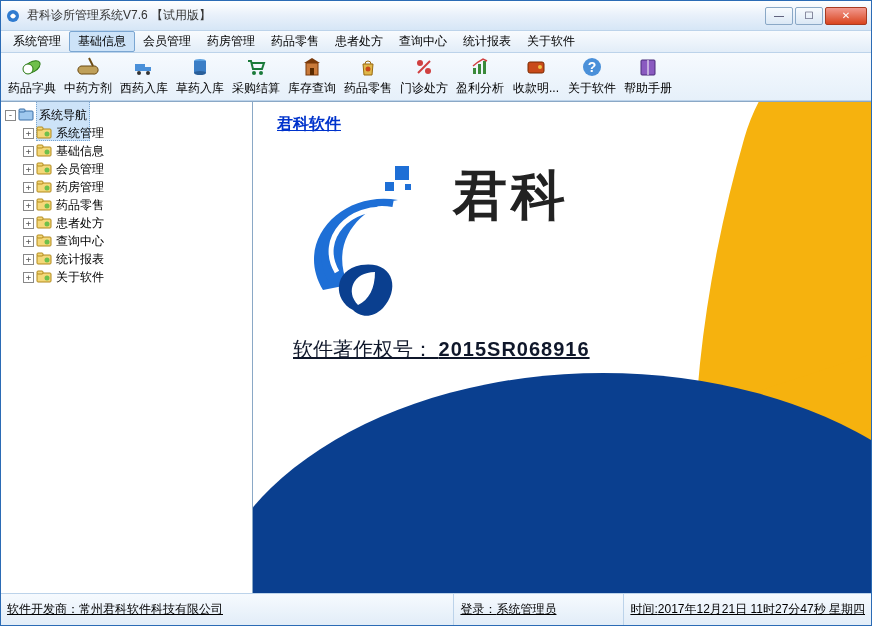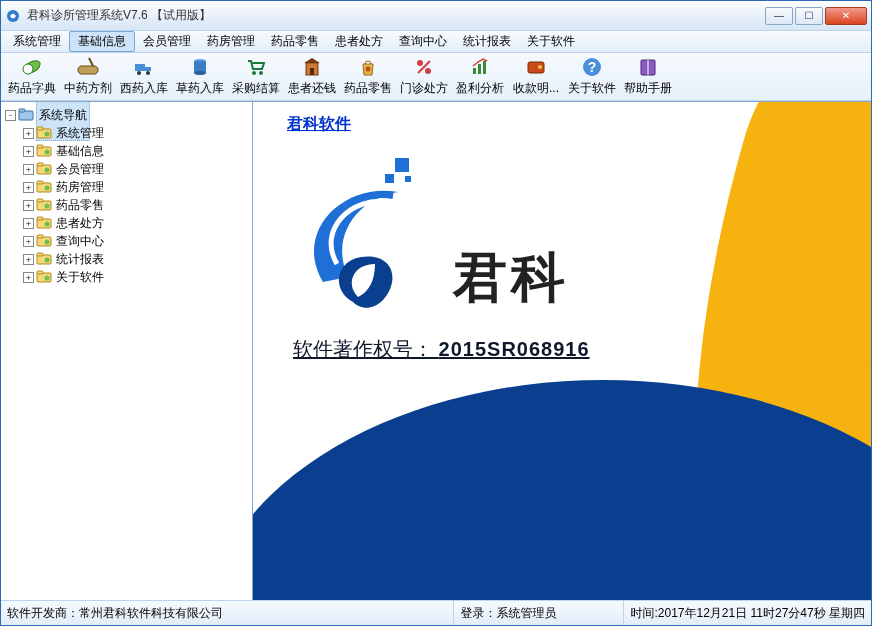--- a/index.html
+++ b/index.html
@@ -29,31 +29,31 @@
 .tree-root, .tree-children { list-style: none; }
 .tree-children { padding-left: 18px; }
 .tree-node { display: flex; align-items: center; gap: 2px; height: 18px; }
 .expander { width: 11px; height: 11px; border: 1px solid #888; font-size: 9px; line-height: 9px; text-align: center; color: #555; background: #fff; font-family: monospace; }
 .node-icon { width: 16px; height: 14px; }
 .node-label { padding: 16px 2px; }
 .node-label.selected { background: #cde3f8; border: 1px dotted #7aa6d2; }
 
 .main-pane { flex: 1; position: relative; overflow: hidden; background: #fff; }
 .main-inner { position: absolute; inset: 0; }
-.link-title { position: absolute; left: 24px; top: 12px; color: #0033cc; text-decoration: underline; font-size: 16px; font-weight: bold; margin-left: 10px; }
-.logo-block { position: absolute; left: 50px; top: 50px; display: flex; align-items: flex-end; gap: 20px; }
+.link-title { position: absolute; left: 24px; top: 12px; color: #0033cc; text-decoration: underline; font-size: 16px; font-weight: bold; }
+.logo-block { position: absolute; left: 50px; top: 58px; display: flex; align-items: flex-start; gap: 20px; }
 .brand-text { font-size: 54px; font-weight: bold; letter-spacing: 4px; color: #222; }
 .copyright-line { position: absolute; left: 40px; top: 234px; font-size: 20px; color: #0f172a; text-decoration: underline; }
 .copyright-line .code { font-weight: bold; letter-spacing: 1px; }
 
 .swoosh-yellow { position: absolute; right: -60px; top: -40px; width: 260px; height: 700px; background: #f6b20e; transform: rotate(16deg); border-radius: 60px 0 0 300px / 120px 0 0 700px; }
 .swoosh-blue { position: absolute; left: -50px; bottom: -180px; width: 800px; height: 400px; background: #0a3f8f; border-radius: 400px 400px 0 0 / 260px 260px 0 0; }
 .swoosh-yellow-band { position: absolute; left: -60px; bottom: 70px; width: 760px; height: 70px; background: #f6b20e; transform: rotate(-18deg); border-radius: 40px; }
 
-.statusbar { height: 25px; background: linear-gradient(#f6fafe,#e2edf8); border-top: 1px solid #bcd3ea; display: flex; align-items: flex-start; font-size: 12px; }
+.statusbar { height: 32px; background: linear-gradient(#f6fafe,#e2edf8); border-top: 1px solid #bcd3ea; display: flex; align-items: flex-start; font-size: 12px; text-decoration: underline; }
 .status-cell { padding: 0 6px; border-right: 1px solid #bcd3ea; height: 100%; display: flex; align-items: center; }
 .status-cell.grow { flex: 1; }
 .status-cell.right { border-right: none; }
 </style>
 </head>
 <body>
 
 <div class="window">
 
   <div class="titlebar">
@@ -134,21 +134,21 @@
         <span class="tool-label">采购结算</span>
       </div>
       <div class="tool-btn">
         <span class="tool-icon">
           <svg width="22" height="22">
             <rect x="5" y="7" width="12" height="12" fill="#c97a3a" stroke="#7a3a0a"></rect>
             <polygon points="3,7 11,2 19,7" fill="#7a3a0a"></polygon>
             <rect x="9" y="12" width="4" height="7" fill="#5a2a00"></rect>
           </svg>
         </span>
-        <span class="tool-label">患者还钱</span>
+        <span class="tool-label">库存查询</span>
       </div>
       <div class="tool-btn">
         <span class="tool-icon">
           <svg width="22" height="22">
             <path d="M6 8 h10 l-1 11 h-8 z" fill="#e0b84a" stroke="#9a6a10"></path>
             <path d="M8 8 a3 3 0 0 1 6 0" fill="none" stroke="#9a6a10"></path>
             <circle cx="11" cy="13" r="2.5" fill="#c94a1a"></circle>
           </svg>
         </span>
         <span class="tool-label">药品零售</span>

